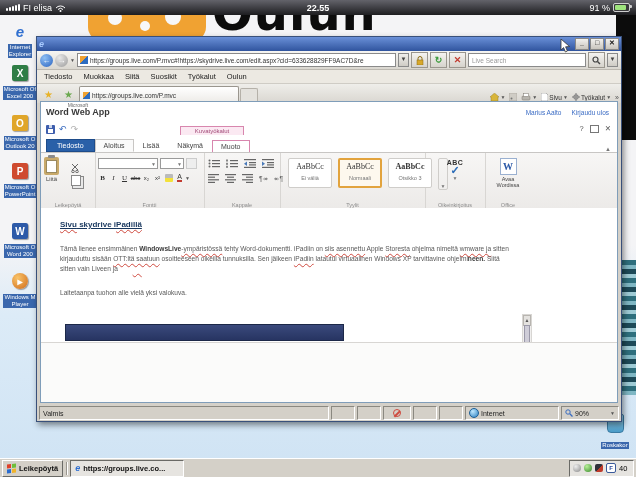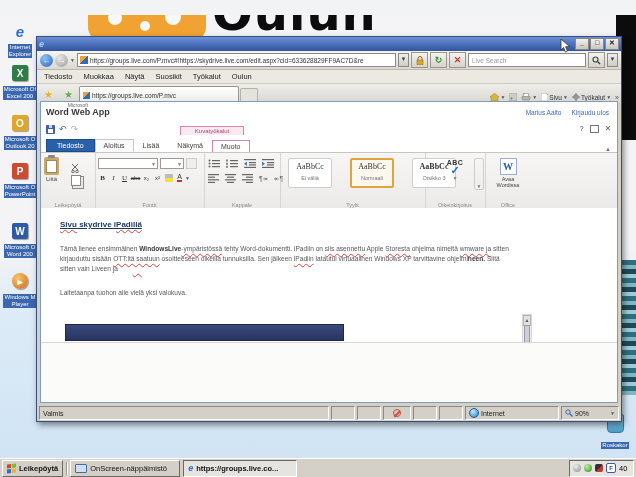--- a/index.html
+++ b/index.html
@@ -131,20 +131,42 @@
   #tray{margin-left:auto;height:15px;display:flex;align-items:center;gap:3px;padding:0 3px;font-size:7.5px;}
   .tico{width:8px;height:8px;border-radius:2px;}
   
   #cursor{position:absolute;left:560px;top:39px;z-index:60;}
 </style>
 </head>
 <body>
 
 <div id="stage">
 
+  <div id="ipadbar">
+    <span class="sigbars">
+      <i style="height:3px"></i>
+        <i style="height:4px"></i>
+        <i style="height:5px"></i>
+        <i style="height:6px"></i>
+        <i style="height:7px"></i>
+    </span>
+    <span>FI elisa</span>
+    <svg width="11" height="8" style="margin-left:3px">
+        <path d="M1 4 A6 6 0 0 1 10 4" stroke="#fff" fill="none" stroke-width="1"></path>
+        <path d="M3 5.5 A3.5 3.5 0 0 1 8 5.5" stroke="#fff" fill="none" stroke-width="1"></path>
+        <circle cx="5.5" cy="7" r="1" fill="#fff"></circle>
+      </svg>
+    <span id="ipad-time">22.55</span>
+    <span id="ipad-right">
+      <span>91 %</span>
+      <span class="batt">
+          <i></i>
+        </span>
+    </span>
+  </div>
 
   <div id="desktop">
     <div id="logo-clip">
       <div id="logo-blob"></div>
       <div class="hole" style="left:108px;top:-4px;width:14px;height:14px"></div>
       <div class="hole" style="left:140px;top:6px;width:10px;height:10px"></div>
       <div class="hole" style="left:165px;top:-6px;width:16px;height:16px"></div>
       <div id="logo-text">Oulun</div>
     </div>
     <div id="edge-black"></div>
@@ -234,21 +256,21 @@
             <circle cx="3.5" cy="3.5" r="2.5" fill="none" stroke="#444" stroke-width="1.2"></circle>
             <line x1="5.5" y1="5.5" x2="8" y2="8" stroke="#444" stroke-width="1.4"></line>
           </svg>
       </span>
       <span class="mini-dd">▼</span>
     </div>
 
     <div id="menu-row">
       <span>Tiedosto</span>
       <span>Muokkaa</span>
-      <span>Näytä</span>
+      <span>Siitä</span>
       <span>Suosikit</span>
       <span>Työkalut</span>
       <span>Oulun</span>
     </div>
 
     <div id="tab-row">
       <span class="tabbtn">
           <span class="star">★</span>
         </span>
       <span class="tabbtn">
@@ -433,21 +455,21 @@
                 <rect y="5.2" width="11" height="1.2" fill="#666"></rect>
                 <rect x="4" y="7.8" width="7" height="1.2" fill="#666"></rect>
               </svg>
             <span style="font-size:6.5px;color:#666">¶↠</span>
             <span style="font-size:6.5px;color:#666">↞¶</span>
           </div>
           <div class="glabel">Kappale</div>
         </div>
 
         <div class="rgroup" style="left:239px;width:145px">
-          <div style="position:absolute;left:8px;top:5px;display:flex;gap:18px;align-items:flex-start">
+          <div style="position:absolute;left:8px;top:5px;display:flex;gap:6px;align-items:flex-start">
             <div class="stylecard">
               <div class="samp">AaBbCc</div>
               <div class="snm">Ei väliä</div>
             </div>
             <div class="stylecard sel-style">
               <div class="samp">AaBbCc</div>
               <div class="snm">Normaali</div>
             </div>
             <div class="stylecard">
               <div class="samp" style="font-weight:bold">AaBbCc</div>
@@ -523,24 +545,20 @@
     <span class="taskb raised">
       <span class="winflag">
         <i style="background:#e0402a"></i>
           <i style="background:#6fbf3a"></i>
           <i style="background:#2a6cd0"></i>
           <i style="background:#f0b32a"></i>
       </span>
       <b>Leikepöytä</b>
     </span>
     <span style="width:1px;height:13px;background:#9a968e;box-shadow:1px 0 0 #fff"></span>
-    <span class="taskb raised" style="width:100px">
-      <span style="width:10px;height:7px;background:#cfe0f4;border:1px solid #4a6a9a;border-radius:1px"></span>
-      <span>OnScreen-näppäimistö</span>
-    </span>
     <span class="taskb sunken" style="width:104px;font-weight:bold">
       <span class="ie-e">e</span>
       <span>https://groups.live.co...</span>
     </span>
     <span id="tray" class="sunken">
       <span class="tico" style="background:radial-gradient(circle at 35% 30%,#eee,#8a8a8a);border-radius:50%"></span>
       <span class="tico" style="background:radial-gradient(circle at 35% 30%,#b8f09a,#3a8a2a);border-radius:50%"></span>
       <span class="tico" style="background:linear-gradient(135deg,#30303a 55%,#c03a2a 55%)"></span>
       <span class="tico" style="background:#fff;border:1px solid #3a5a9a;color:#2a4a9a;font-size:6px;font-weight:bold;display:flex;align-items:center;justify-content:center">F</span>
       <span style="overflow:hidden;width:11px;white-space:nowrap">40</span>

